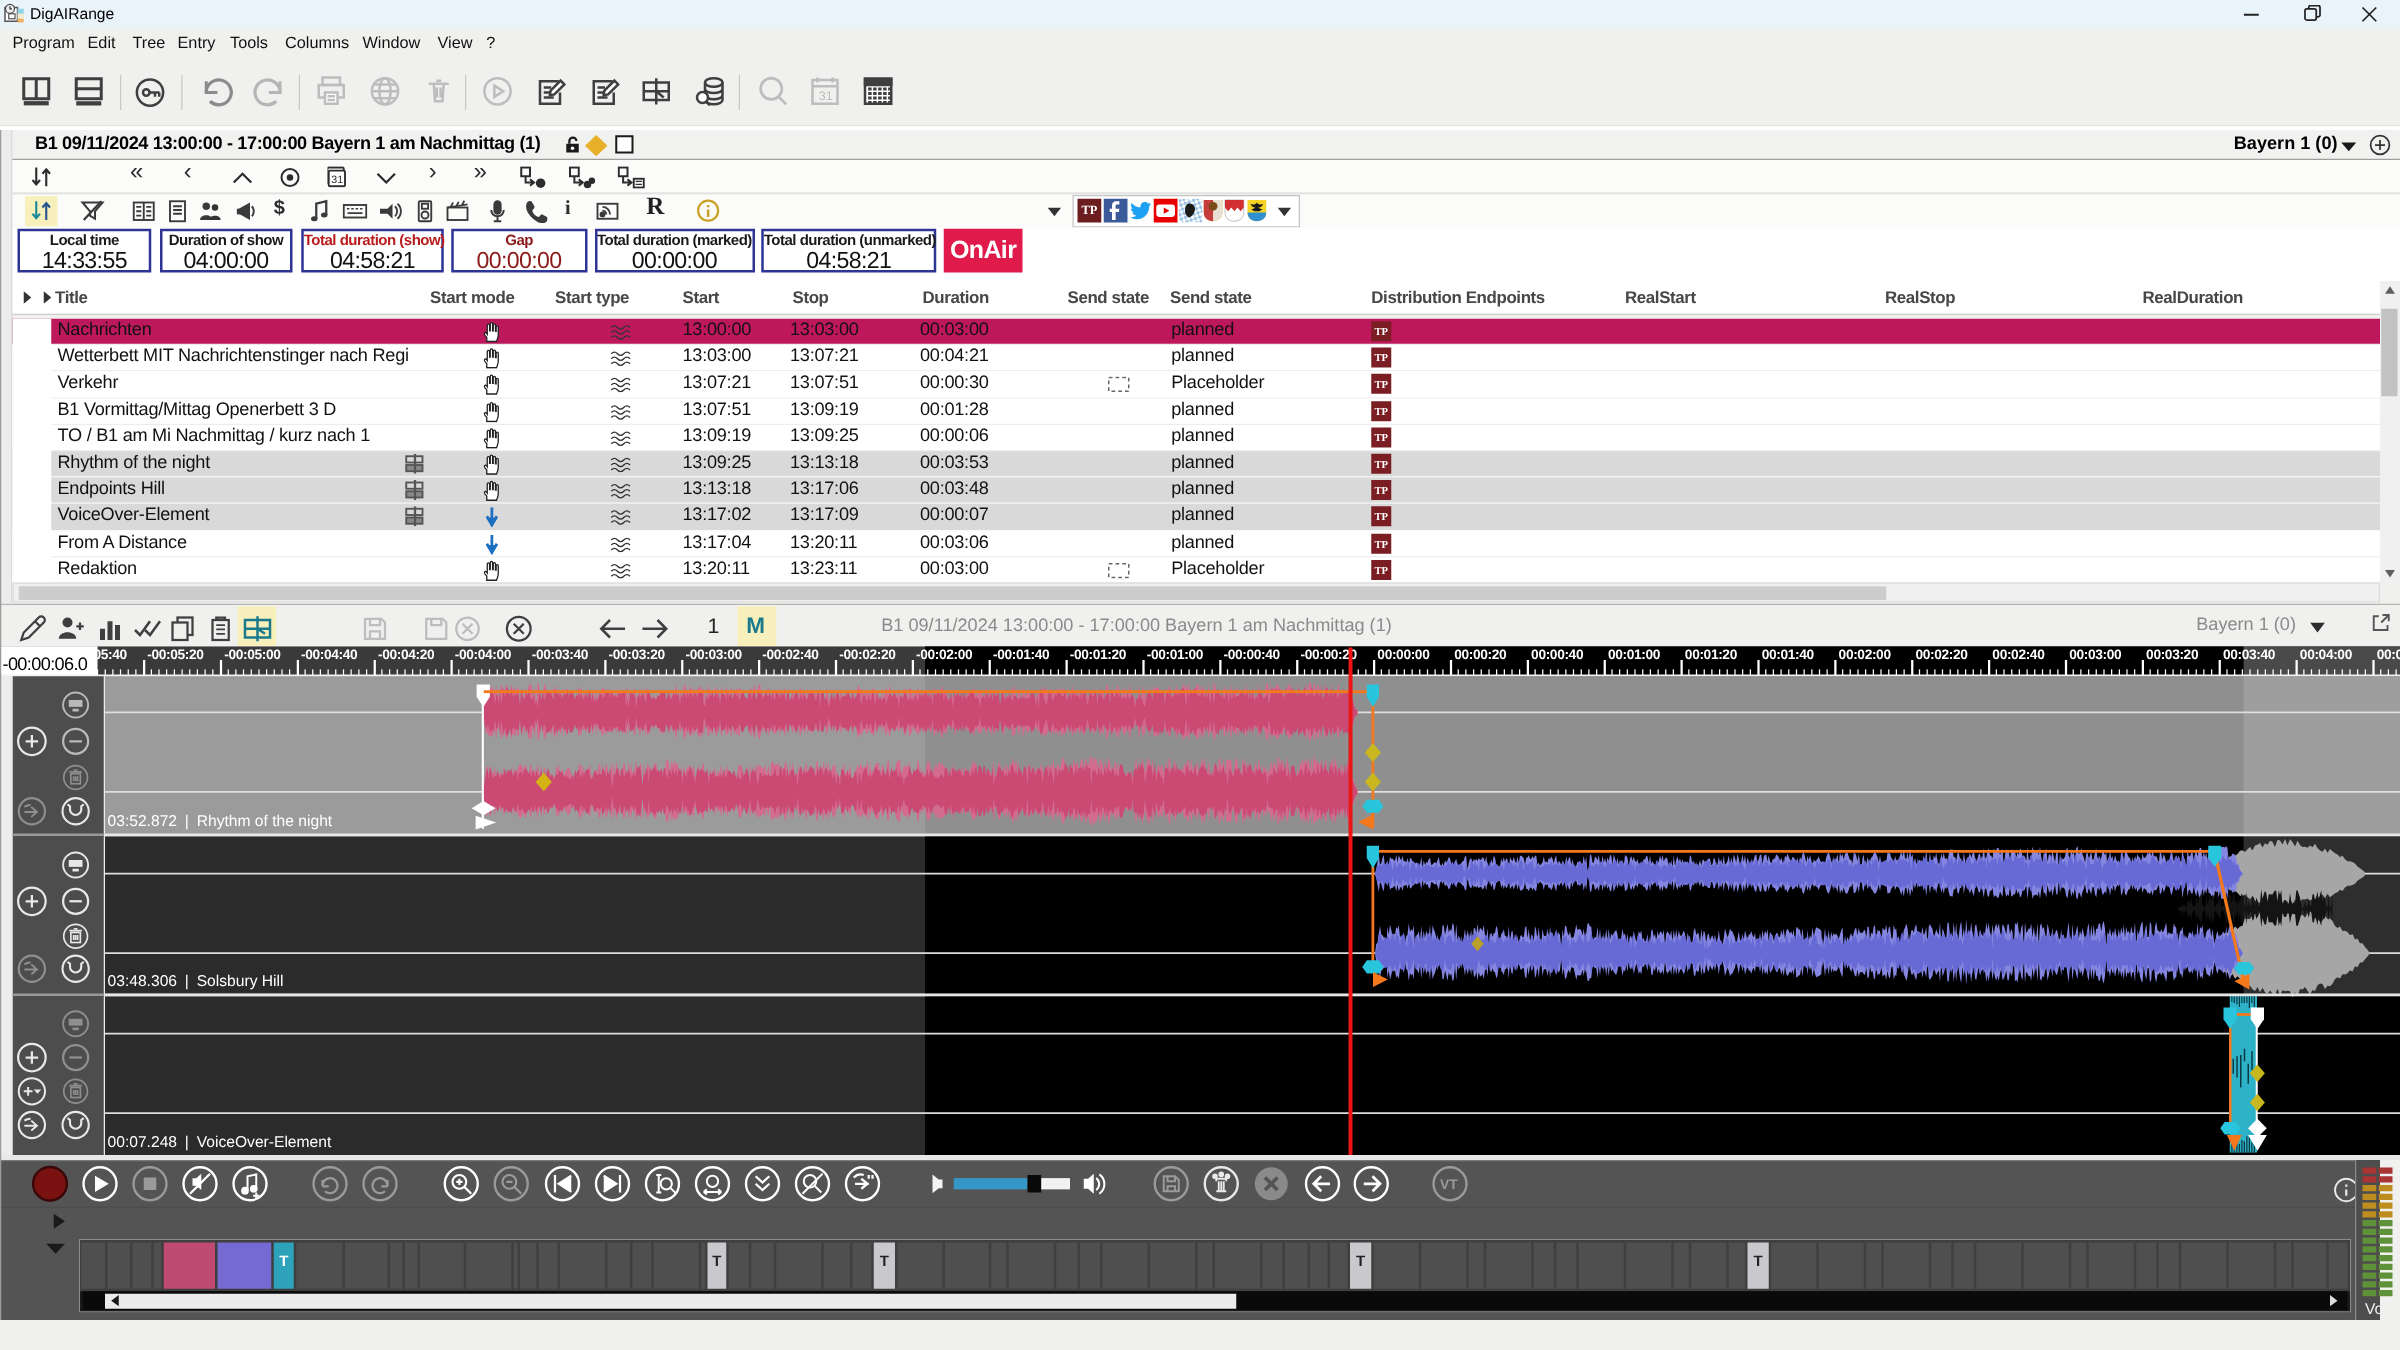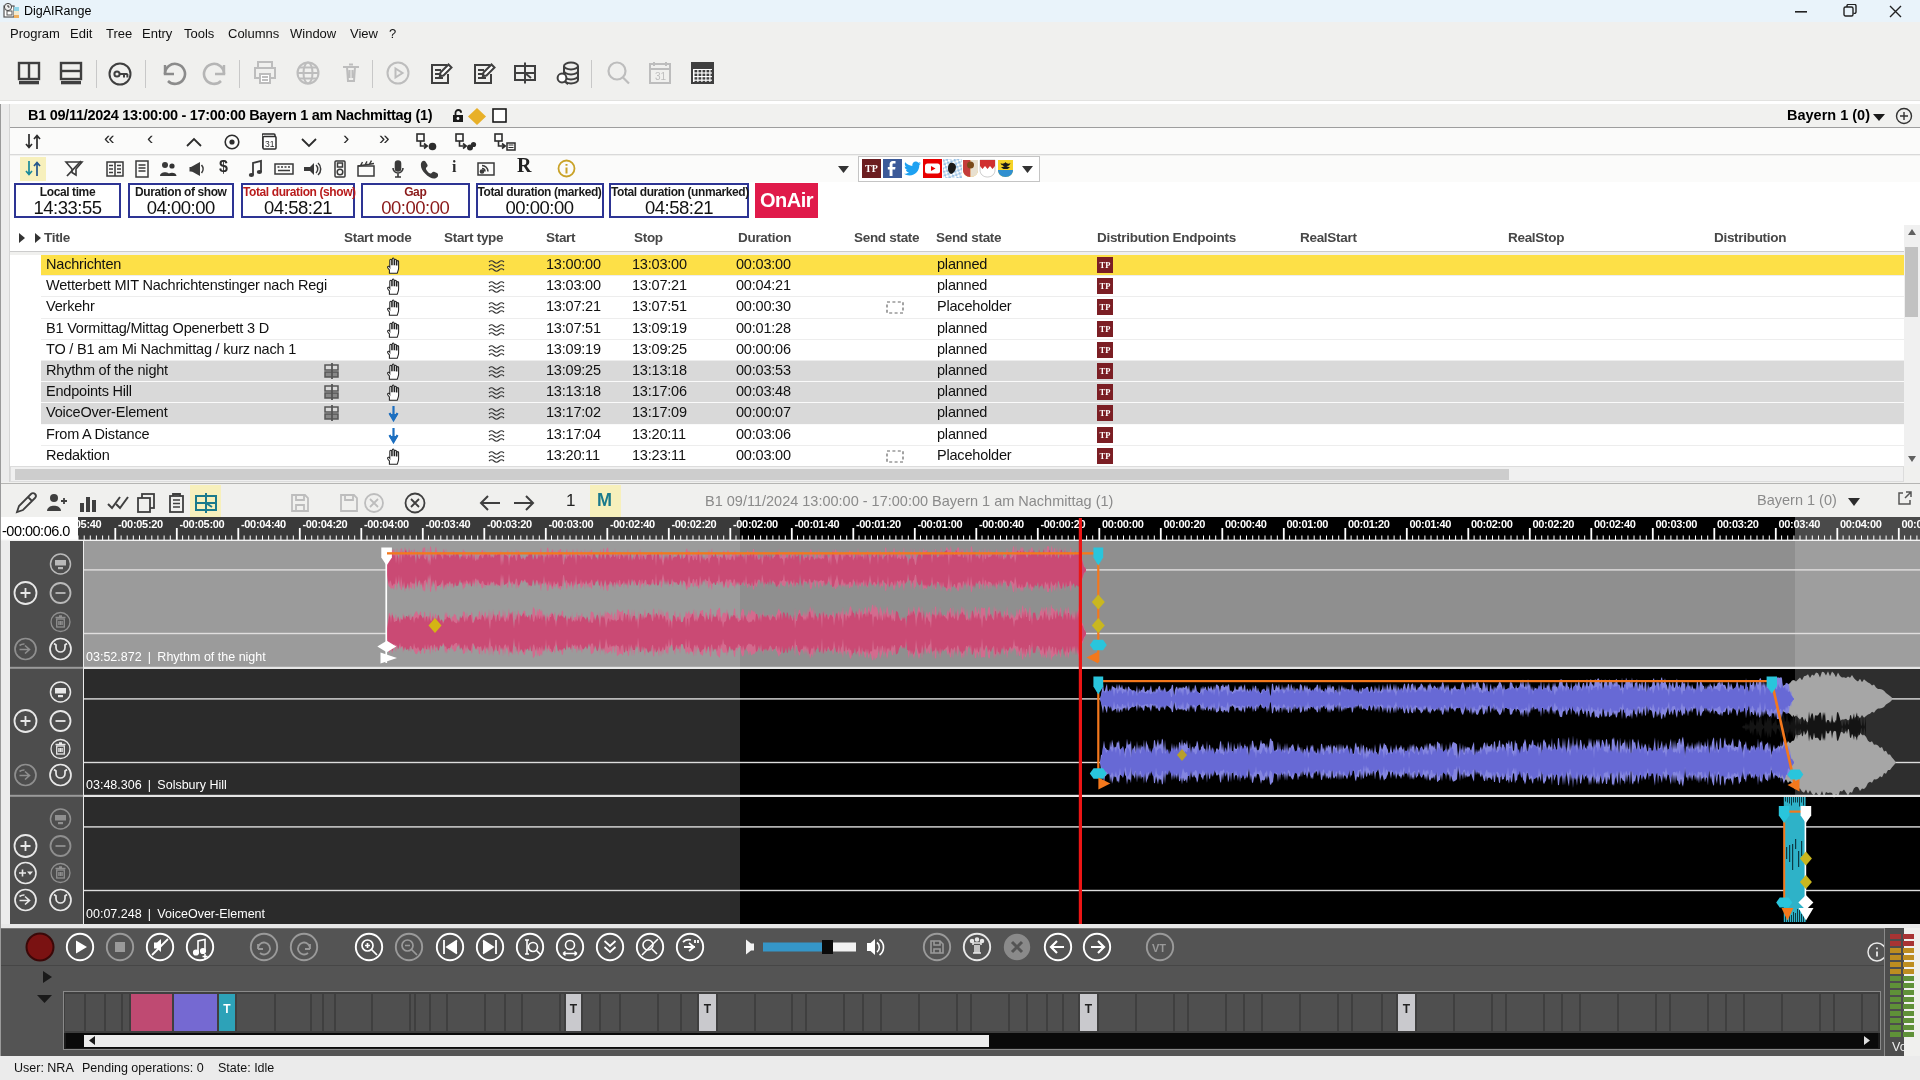--- a/index.html
+++ b/index.html
@@ -469,23 +469,23 @@
       <div style="left:334px">Start mode</div>
       <div style="left:434px">Start type</div>
 <div style="left:536px">Start</div>
       <div style="left:624px">Stop</div>
       <div style="left:728px">Duration</div>
 <div style="left:844px">Send state</div>
       <div style="left:926px">Send state</div>
       <div style="left:1087px">Distribution Endpoints</div>
 <div style="left:1290px">RealStart</div>
       <div style="left:1498px">RealStop</div>
-      <div style="left:1704px">Distribution</div>
+      <div style="left:1704px">RealDuration</div>
 </div>
-<div class="trow" style="top:255.0px;background:#fde047;border-bottom:1px solid #ededed">
+<div class="trow" style="top:255.0px;background:#be185d;border-bottom:1px solid #ededed">
       <div class="c" style="left:36px">Nachrichten</div>
       <div class="ci" style="left:376px;top:2px"><svg width="14" height="17" viewBox="0 0 14 17">
           <path d="M3.4,16.2 V12.9 C2.1,11.6 1.2,10.2 1.7,9.6 c0.5,-0.8 1.5,-0.3 2.1,0.7 V3.4 c0,-1.5 1.9,-1.5 1.9,0 V7.6 h0.5 V2.2 c0,-1.5 1.9,-1.5 1.9,0 V7.6 h0.5 V3.2 c0,-1.4 1.8,-1.4 1.8,0 V8 h0.5 V4.6 c0,-1.3 1.7,-1.3 1.7,0 V11 c0,2.3 -0.9,3.4 -1.4,5.2 z" fill="#fff" stroke="#222" stroke-width="1.05"></path>
         </svg></div>
       <div class="ci" style="left:478px;top:4px"><svg width="17" height="13" viewBox="0 0 17 13">
           <g fill="none" stroke="#333" stroke-width="1.1">
             <path d="M1,3 q2.5,-2.6 5,0 t5,0 t5,0"></path>
             <path d="M1,7 q2.5,-2.6 5,0 t5,0 t5,0"></path>
             <path d="M1,11 q2.5,-2.6 5,0 t5,0 t5,0"></path>
           </g>
@@ -1601,17 +1601,12 @@
       <div style="position:absolute;left:18px;top:83.0px;width:11px;height:5.4px;background:#5f9138"></div>
       <div style="position:absolute;left:5px;top:90.0px;width:11px;height:5.4px;background:#5f9138"></div>
       <div style="position:absolute;left:18px;top:90.0px;width:11px;height:5.4px;background:#5f9138"></div>
       <div style="position:absolute;left:5px;top:97.0px;width:11px;height:5.4px;background:#5f9138"></div>
       <div style="position:absolute;left:18px;top:97.0px;width:11px;height:5.4px;background:#5f9138"></div>
       <div style="position:absolute;left:5px;top:104.0px;width:11px;height:5.4px;background:#5f9138"></div>
       <div style="position:absolute;left:18px;top:104.0px;width:11px;height:5.4px;background:#5f9138"></div>
 <div style="position:absolute;left:7px;top:112px;color:#f0f0f0;font-size:12.5px">Vol</div>
 </div>
 <div style="position:absolute;left:0;top:104px;width:1px;height:952px;background:#9a9a9a"></div>
-<div id="statusbar">
-      <span style="left:14px">User: NRA</span>
-      <span style="left:82px">Pending operations: 0</span>
-      <span style="left:218px">State: Idle</span>
-    </div>
 </div>
 </body></html>

